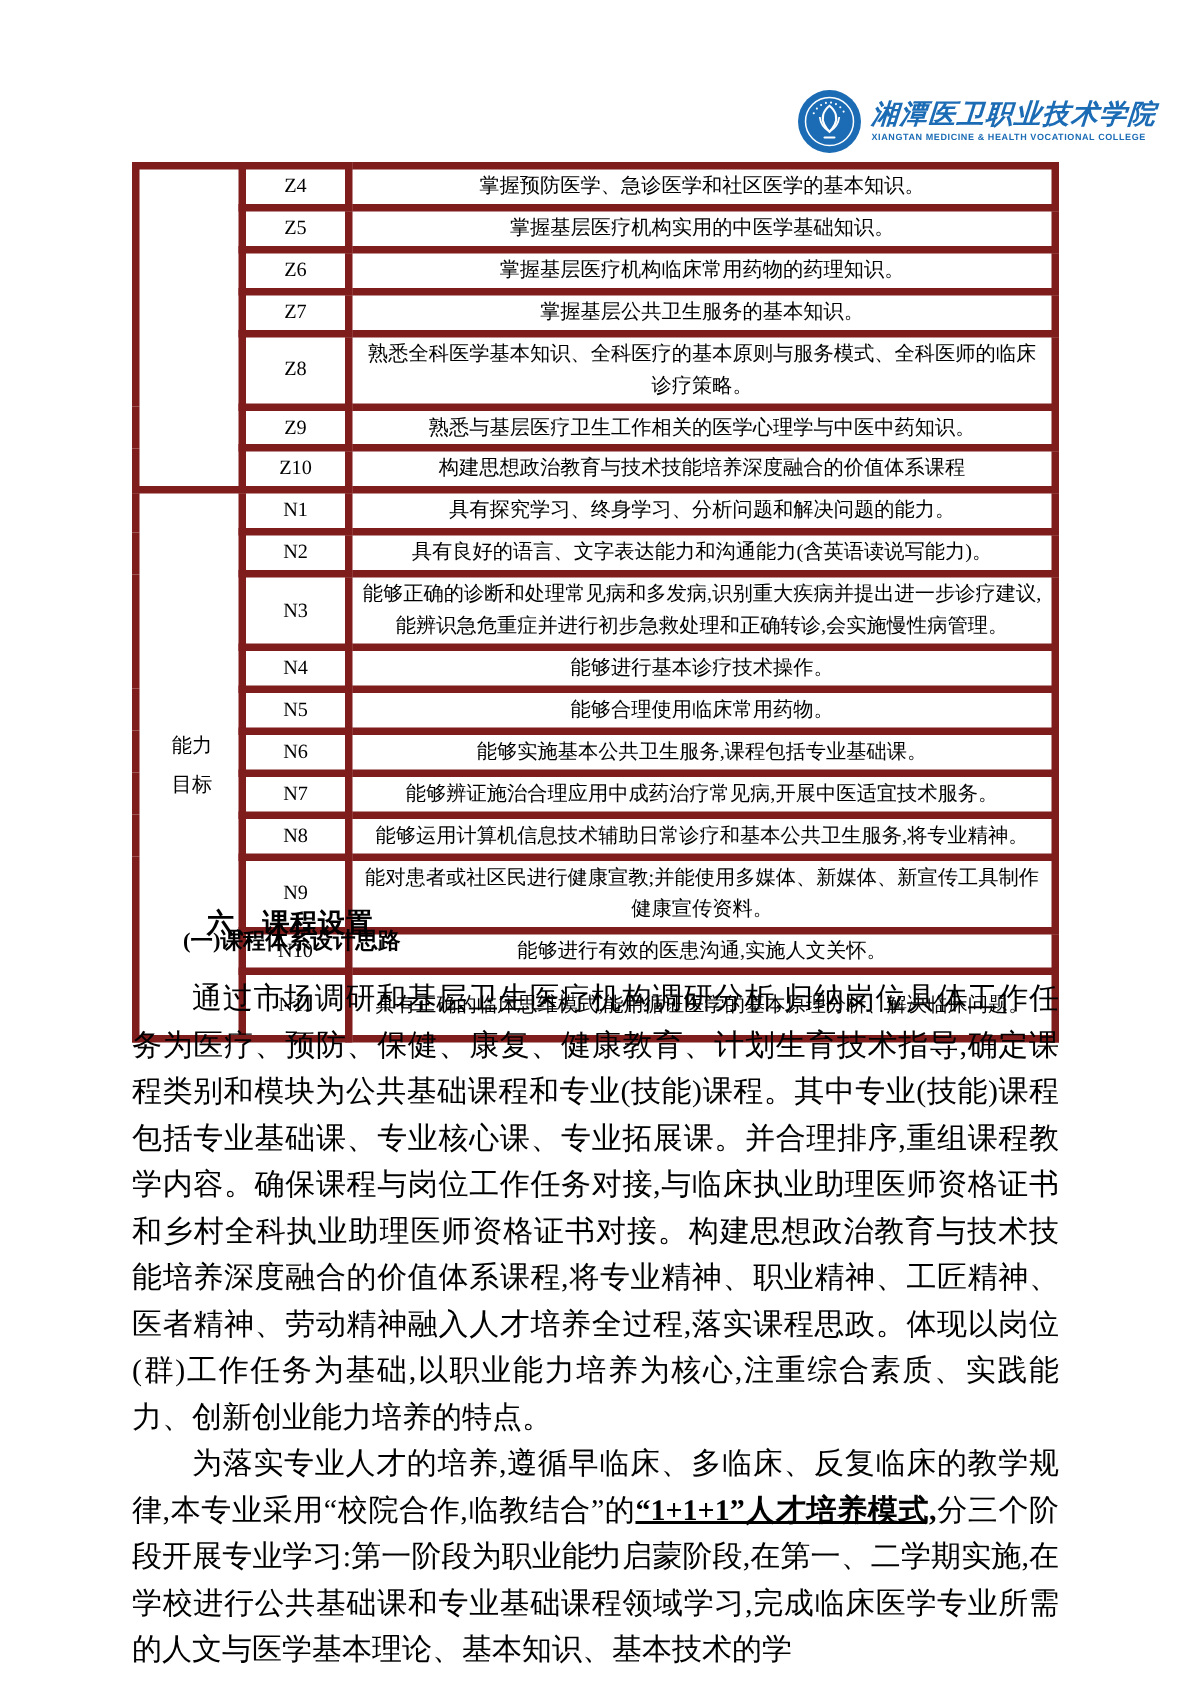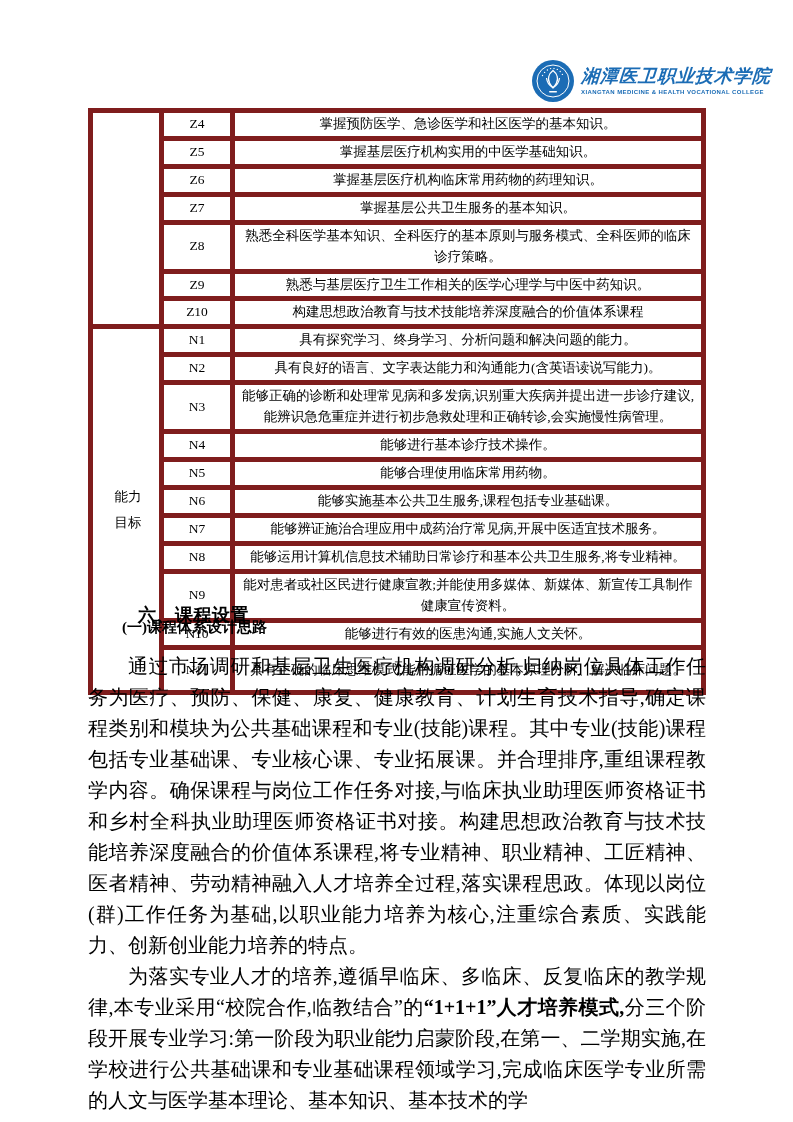--- a/index.html
+++ b/index.html
@@ -47,21 +47,21 @@
   }
   .subsection-heading {
     position:absolute; top:618px; left:122px; margin:0;
     font-size:15px; font-weight:bold;
   }
   .bodytext {
     position:absolute; top:651px; left:88px; width:618px;
     font-size:20px; line-height:31px; text-align:justify;
   }
   .bodytext p { margin:0; text-indent:2em; }
-  .bodytext b { font-weight:bold; }
+  .bodytext b { font-weight:bold;text-decoration:underline; }
 
   .pagenum {
     position:absolute; top:1026px; left:0; width:100%;
     text-align:center; font-size:13px;
   }
 </style>
 </head>
 <body>
 
 <div class="page">

